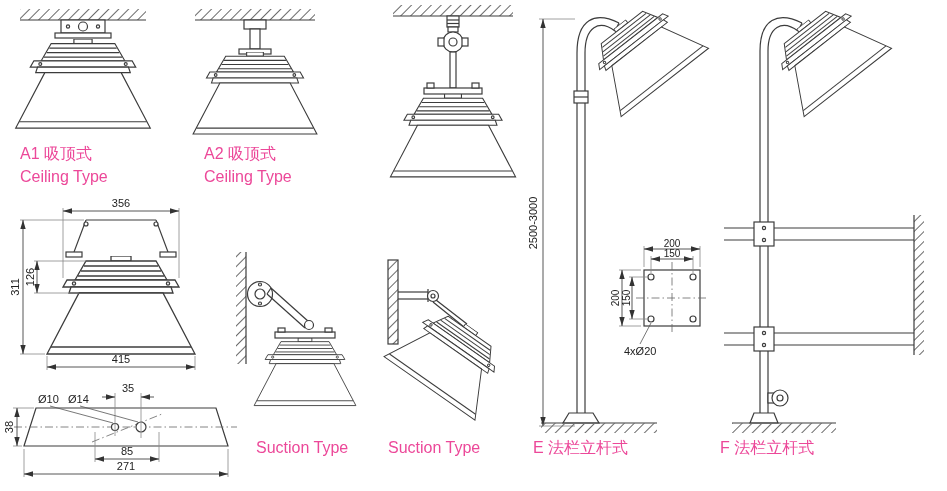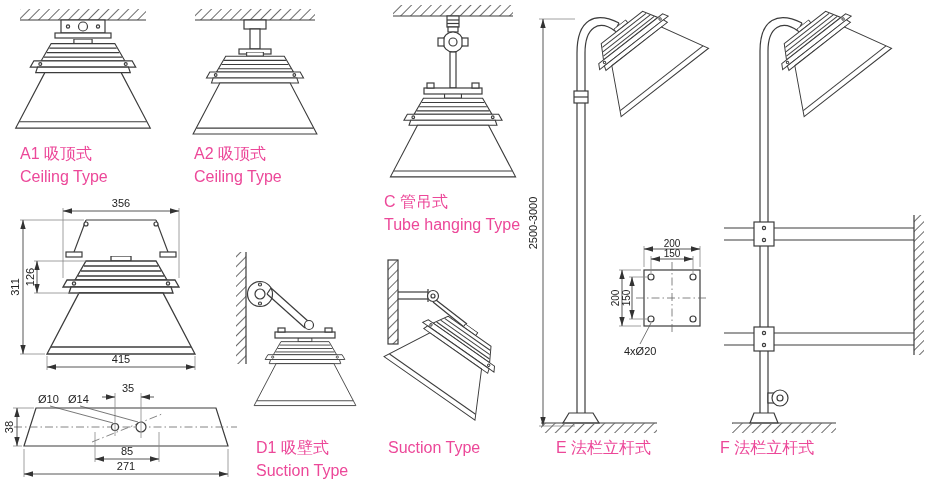--- a/index.html
+++ b/index.html
@@ -316,35 +316,30 @@
       <polygon points="42,410 62,410 66,420 38,420" class="sh"></polygon>
       <line x1="20" y1="420" x2="124" y2="420" class="ln"></line>
       <rect x="20" y="420" width="104" height="10" class="hf"></rect>
     </g>
   </svg>
 
   <div class="lbl" style="left:20px;top:142px">
     <div>A1 吸顶式</div>
     <div>Ceiling Type</div>
   </div>
-  <div class="lbl" style="left:194px;top:142px">
+  <div class="lbl" style="left:204px;top:142px">
     <div>A2 吸顶式</div>
     <div>Ceiling Type</div>
   </div>
-  <div class="lbl" style="left:384px;top:190px">
-    <div>C 管吊式</div>
-    <div>Tube hanging Type</div>
-  </div>
   <div class="lbl" style="left:256px;top:436px">
-    <div>D1 吸壁式</div>
     <div>Suction Type</div>
   </div>
   <div class="lbl" style="left:388px;top:436px">
     <div>Suction Type</div>
   </div>
-  <div class="lbl" style="left:556px;top:436px">
+  <div class="lbl" style="left:533px;top:436px">
     <div>E 法栏立杆式</div>
   </div>
   <div class="lbl" style="left:720px;top:436px">
     <div>F 法栏立杆式</div>
   </div>
 
 </div>
 
 </body></html>

